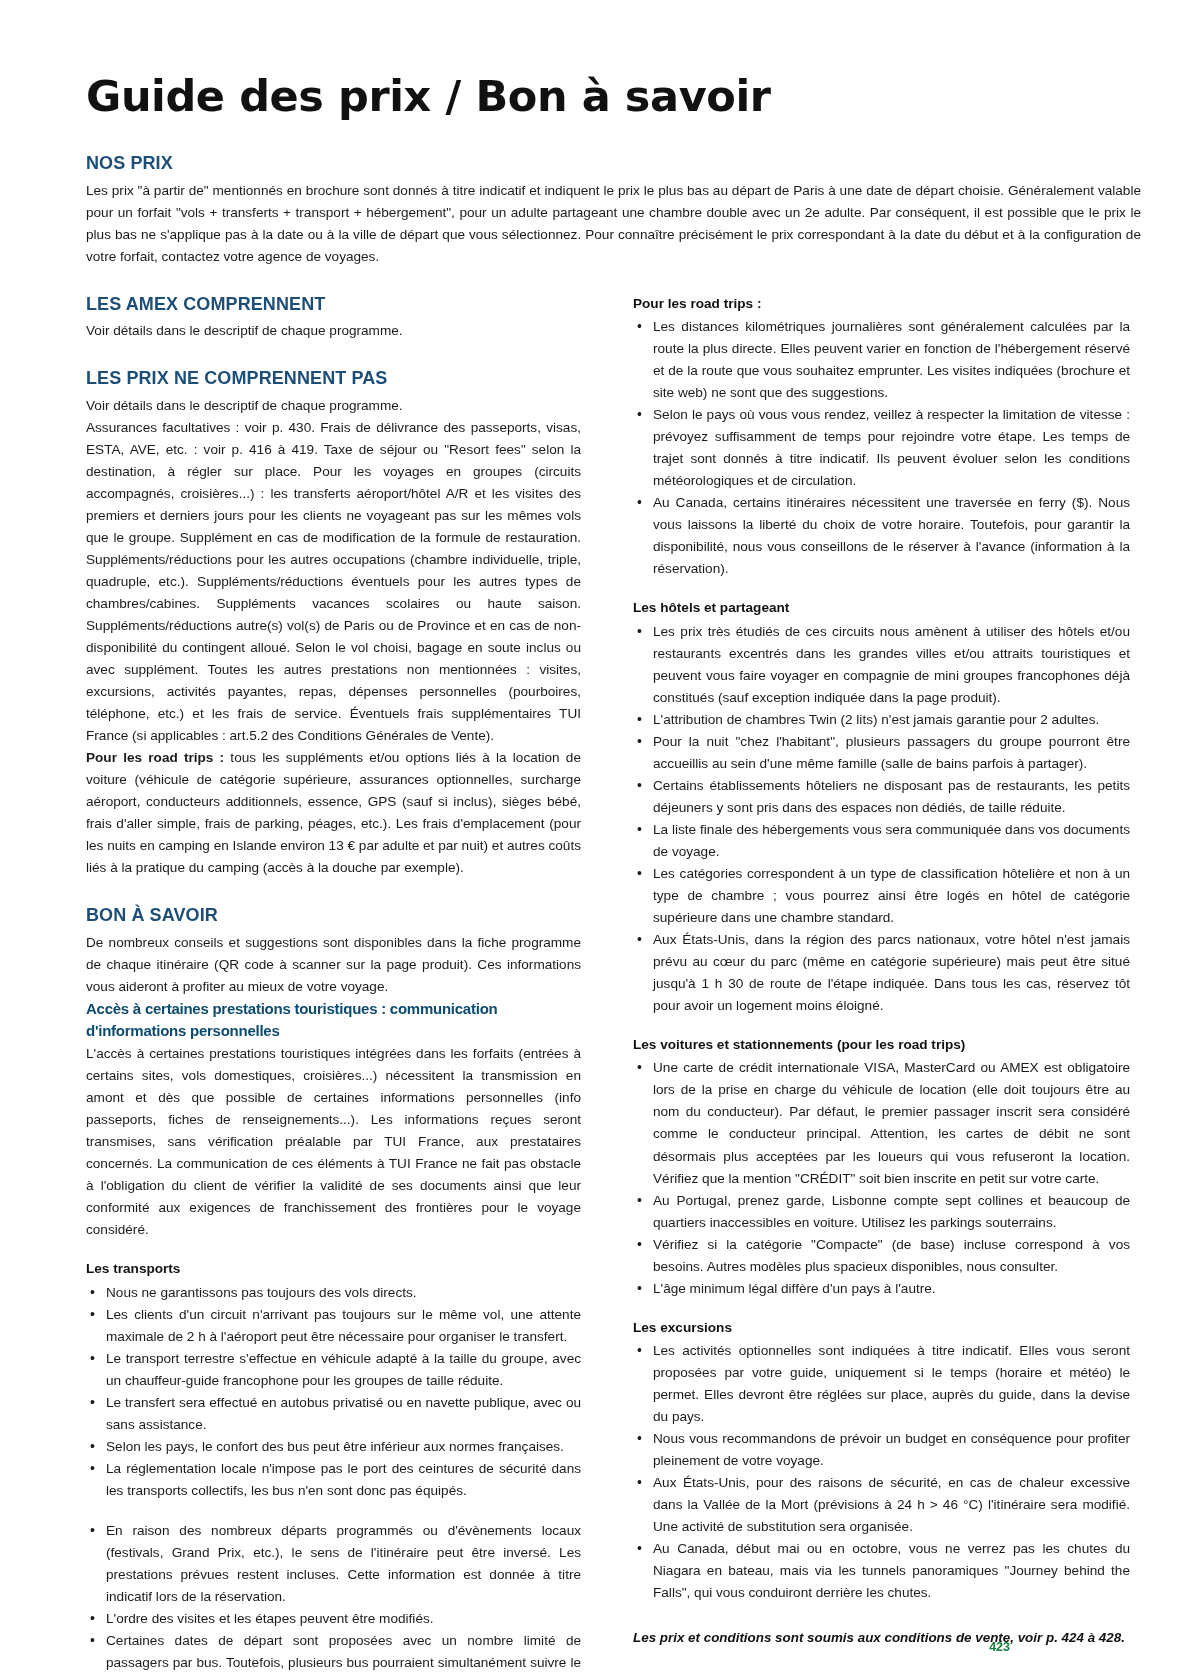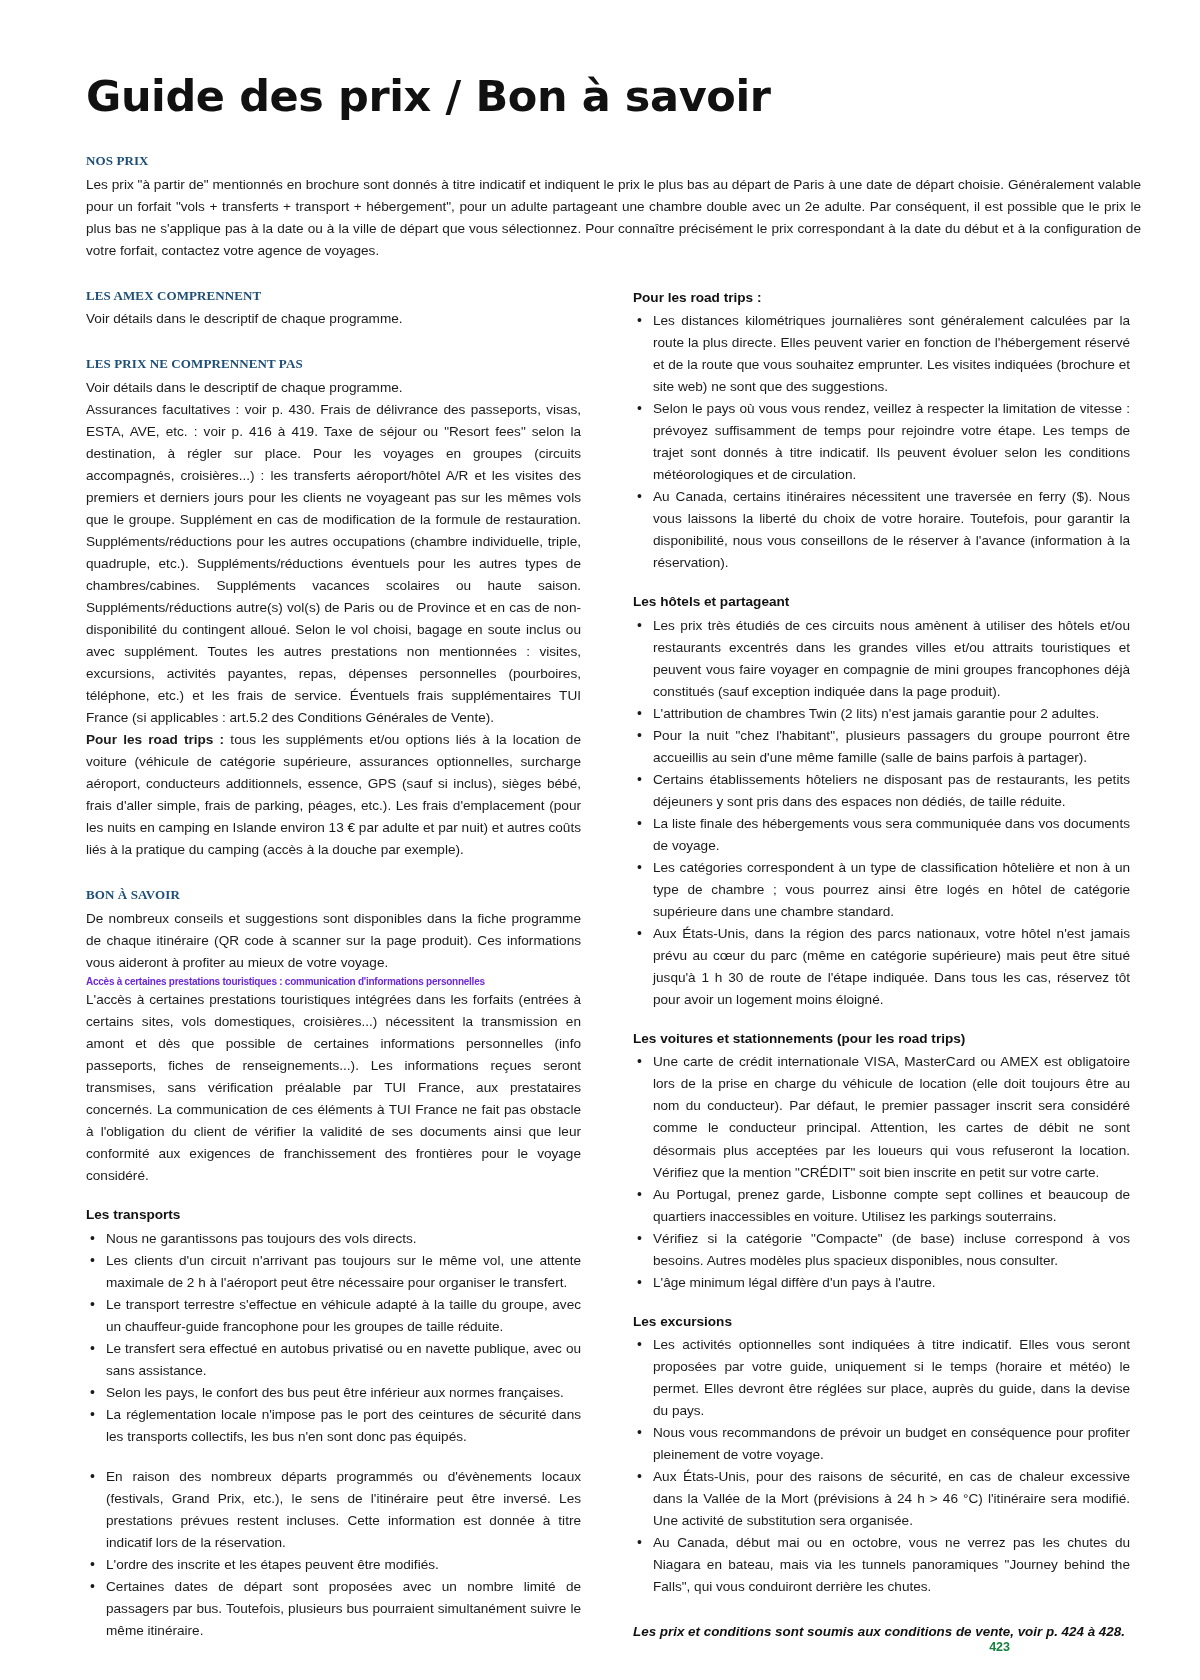--- a/index.html
+++ b/index.html
@@ -26,22 +26,22 @@
   h1.page-title {
     font-family: "DejaVu Sans", sans-serif;
     font-size: 43px;
     font-weight: bold;
     letter-spacing: -0.4px;
     color: #111111;
     margin: 14px 0 34px 0;
     line-height: 1.05;
   }
   .section-head {
-    font-family: Liberation Serif, serif;
-    font-size: 13px;
+    font-family: Liberation Sans, sans-serif;
+    font-size: 18px;
     font-weight: bold;
     color: #1d4e77;
     letter-spacing: 0.1px;
     margin: 0 0 5px 0;
     line-height: 1.2;
   }
   .intro-block {
     width: 1055px;
   }
   p.body, li.body {
@@ -65,25 +65,25 @@
   .sp-lg { height: 26px; }
   .sp-md { height: 18px; }
   .sub-head {
     font-size: 13.6px;
     font-weight: bold;
     margin: 0 0 2px 0;
     line-height: 1.5;
     color: #111;
   }
   .sub-head-tight {
-    font-size: 10px;
+    font-size: 15px;
     font-weight: bold;
     margin: 0;
     line-height: 1.5;
-    color: #6d28d9;
+    color: #0c4a6e;
     letter-spacing: -0.25px;
   }
   ul.bullets {
     list-style: none;
     margin: 0;
     padding: 0;
   }
   ul.bullets > li {
     position: relative;
     padding-left: 20px;
@@ -169,21 +169,21 @@
           <li class="body">Selon les pays, le confort des bus peut être inférieur aux normes françaises.</li>
           <li class="body">La réglementation locale n'impose pas le port des ceintures de sécurité dans les transports collectifs, les bus n'en sont donc pas équipés.</li>
         </ul>
       </div>
 
       <div class="sp-md"></div>
 
       <div class="blk">
         <ul class="bullets">
           <li class="body">En raison des nombreux départs programmés ou d'évènements locaux (festivals, Grand Prix, etc.), le sens de l'itinéraire peut être inversé. Les prestations prévues restent incluses. Cette information est donnée à titre indicatif lors de la réservation.</li>
-          <li class="body">L'ordre des inscrite et les étapes peuvent être modifiés.</li>
+          <li class="body">L'ordre des visites et les étapes peuvent être modifiés.</li>
           <li class="body">Certaines dates de départ sont proposées avec un nombre limité de passagers par bus. Toutefois, plusieurs bus pourraient simultanément suivre le même itinéraire.</li>
         </ul>
       </div>
 
     </div>
 
     <div class="col right">
 
       <div class="blk">
         <div class="sub-head">Pour les road trips :</div>

